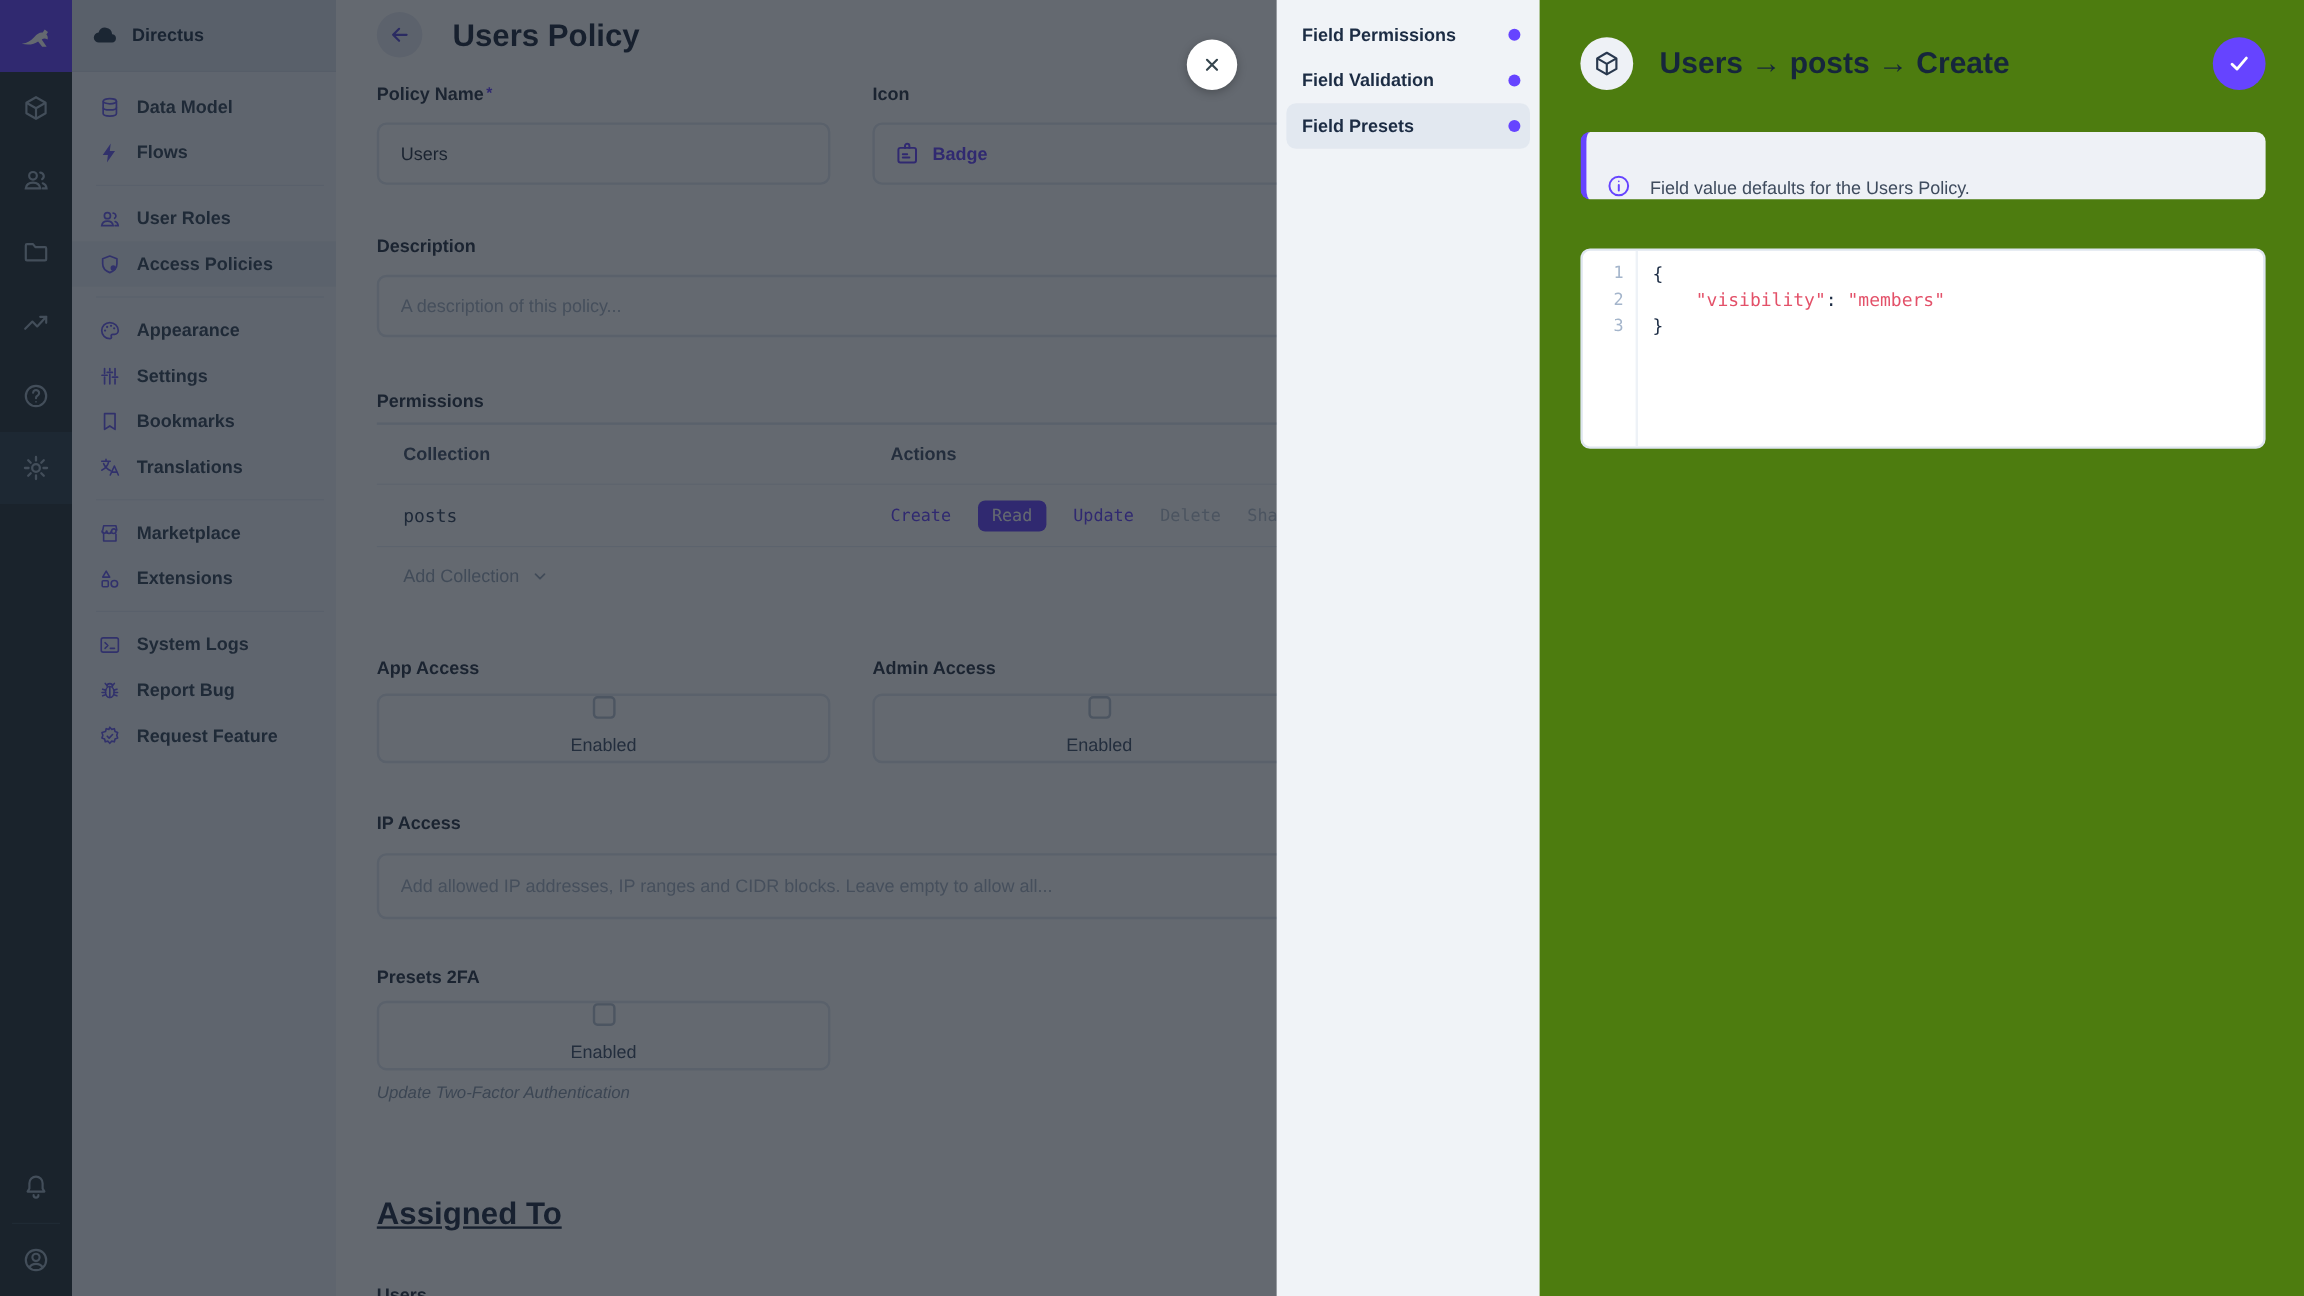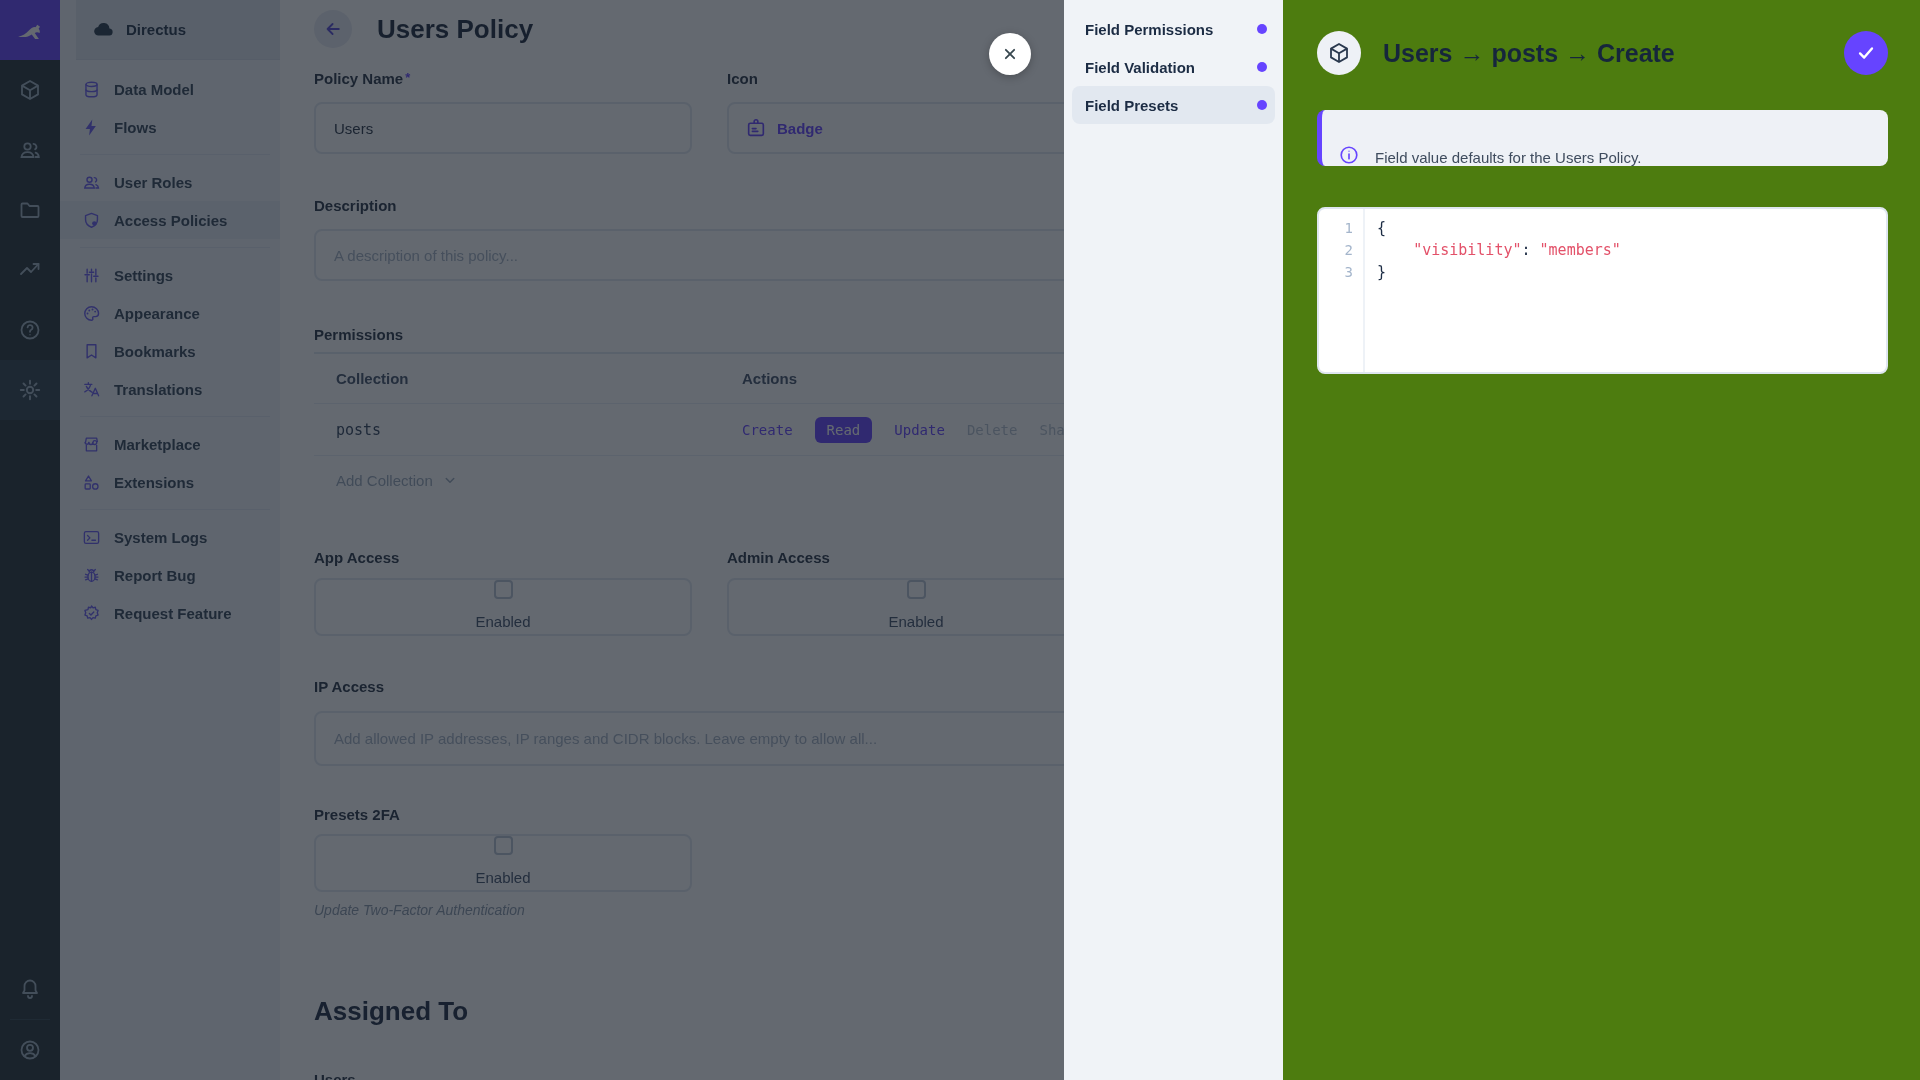--- a/index.html
+++ b/index.html
@@ -14,21 +14,21 @@
   .module-bar{ position:absolute; left:0; top:0; bottom:0; width:60px; background:var(--mod-bg); z-index:1; }
   .mod-logo{ width:60px; height:60px; background:var(--purple); display:flex; align-items:center; justify-content:center; }
   .mod-btn{ width:60px; height:60px; display:flex; align-items:center; justify-content:center; color:var(--mod-icon); cursor:pointer; }
   .mod-btn.active{ background:var(--mod-active); }
   .mod-bottom{ position:absolute; bottom:0; left:0; }
   .mod-divider{ width:40px; height:1px; background:#37474f; margin:0 10px; }
   .mod-btn svg{ width:24px; height:24px; }
 
   
   .nav{ position:absolute; left:60px; top:0; bottom:0; width:220px; background:var(--bg-normal); z-index:1; }
-  .nav-header{ height:60px; background:#dfe5ee; display:flex; align-items:center; padding:0 16px; gap:12px; border-bottom:1px solid #d6dde8; color:#2a3b4d;margin-left:16px; }
+  .nav-header{ height:60px; background:#dfe5ee; display:flex; align-items:center; padding:0 16px; gap:12px; border-bottom:1px solid #d6dde8; color:#2a3b4d; }
   .nav-header svg{ width:22px; height:22px; }
   .nav-title{ font-size:15px; font-weight:bold; color:#25354a; }
   .nav-list{ padding-top:10px; }
   .nav-item{ height:38px; display:flex; align-items:center; padding:0 0 0 22px; gap:13px; cursor:pointer; color:#3b4a5c; }
   .nav-item.active{ background:#e4eaf2; }
   .nav-item svg{ width:19px; height:19px; color:#6a5cf0; flex:none; }
   .nav-item .lbl{ font-size:15px; font-weight:600; color:#37465a; }
   .nav-div{ height:1px; background:#dee5ef; margin:8px 10px 8px 20px; }
 
   
@@ -70,21 +70,21 @@
 
   .accessrow{ margin-top:45px; display:flex; gap:35px; }
   .cbbox{ margin-top:9px; height:58px; border:2px solid var(--border); border-radius:8px; display:flex; align-items:center; padding:0 14px; gap:14px;flex-direction:column; }
   .cb{ width:19px; height:19px; border:2px solid #b8c3d2; border-radius:4px; background:#fff; cursor:pointer; flex:none; }
   .cb-label{ font-size:15px; color:#42526b; }
   .ip{ margin-top:42px; }
   .tfa{ margin-top:40px; }
   .tfa .cbbox{ width:378px; margin-top:8px; }
   .note{ margin-top:10px; font-size:14px; font-style:italic; color:#8b99ab; }
   .assigned{ margin-top:78px; }
-  .assigned-h{ font-size:26px; font-weight:bold; color:#202e44; }
+  .assigned-h{ font-size:26px; font-weight:bold; color:#202e44;text-decoration:underline; }
   .users-lbl{ margin-top:44px; font-size:15px; font-weight:600; color:#2a3647; }
 
   
   .overlay{ position:absolute; left:0; top:0; bottom:0; width:1064px; background:rgba(19,27,38,0.66); z-index:50; }
   .close-btn{ position:absolute; left:989px; top:33px; width:42px; height:42px; border-radius:50%; background:#fff; color:#37474f; display:flex; align-items:center; justify-content:center; z-index:70; cursor:pointer; box-shadow:0 2px 8px rgba(0,0,0,.25); }
   .close-btn svg{ width:20px; height:20px; }
 
   
   .drawer{ position:absolute; right:0; top:0; bottom:0; width:856px; display:flex; z-index:60; }
   .dside{ width:219px; background:#f0f3f7; padding-top:10px; }
@@ -212,34 +212,34 @@
         <svg viewBox="0 0 24 24" fill="none" stroke="currentColor" stroke-width="1.8" stroke-linejoin="round">
             <path d="M12 3l7.5 2.8v5.4c0 4.6-3.2 7.7-7.5 9.3-4.3-1.6-7.5-4.7-7.5-9.3V5.8z"></path>
             <circle cx="15.6" cy="15.6" r="2.8" fill="currentColor" stroke="none"></circle>
           </svg>
         <span class="lbl">Access Policies</span>
       </div>
 
       <div class="nav-div"></div>
 
       <div class="nav-item">
-        <svg viewBox="0 0 24 24" fill="none" stroke="currentColor" stroke-width="1.8" stroke-linecap="round">
-            <path d="M6.5 4v5M6.5 13v7M3.8 11h5.4M12 4v2M12 10v10M17.5 4v7M17.5 15v5M14.8 13h5.4M9.3 8h5.4"></path>
-          </svg>
-        <span class="lbl">Settings</span>
-      </div>
-      <div class="nav-item">
         <svg viewBox="0 0 24 24" fill="none" stroke="currentColor" stroke-width="1.8">
             <path d="M12 3.5a8.5 8.5 0 100 17c1.4 0 2.1-1.1 1.6-2.2-.6-1.3.2-2.4 1.6-2.4H17a3.9 3.9 0 003.9-3.9c0-4.8-4-8.5-8.9-8.5z"></path>
             <circle cx="7" cy="12" r="1.2" fill="currentColor" stroke="none"></circle>
             <circle cx="9.2" cy="8.2" r="1.2" fill="currentColor" stroke="none"></circle>
             <circle cx="13.3" cy="7" r="1.2" fill="currentColor" stroke="none"></circle>
             <circle cx="16.6" cy="9.6" r="1.2" fill="currentColor" stroke="none"></circle>
           </svg>
         <span class="lbl">Appearance</span>
+      </div>
+      <div class="nav-item">
+        <svg viewBox="0 0 24 24" fill="none" stroke="currentColor" stroke-width="1.8" stroke-linecap="round">
+            <path d="M6.5 4v5M6.5 13v7M3.8 11h5.4M12 4v2M12 10v10M17.5 4v7M17.5 15v5M14.8 13h5.4M9.3 8h5.4"></path>
+          </svg>
+        <span class="lbl">Settings</span>
       </div>
       <div class="nav-item">
         <svg viewBox="0 0 24 24" fill="none" stroke="currentColor" stroke-width="1.8" stroke-linejoin="round">
             <path d="M6.5 3.5h11V20l-5.5-3.6L6.5 20z"></path>
           </svg>
         <span class="lbl">Bookmarks</span>
       </div>
       <div class="nav-item">
         <svg viewBox="0 0 24 24" fill="none" stroke="currentColor" stroke-width="1.7" stroke-linecap="round" stroke-linejoin="round">
             <path d="M3.5 5.5h9M8 3.5v2M11 5.5c-1 4.2-3.8 7.6-7.5 9.5M5.5 8c1.3 3.3 4 6 7.5 7.5"></path>

